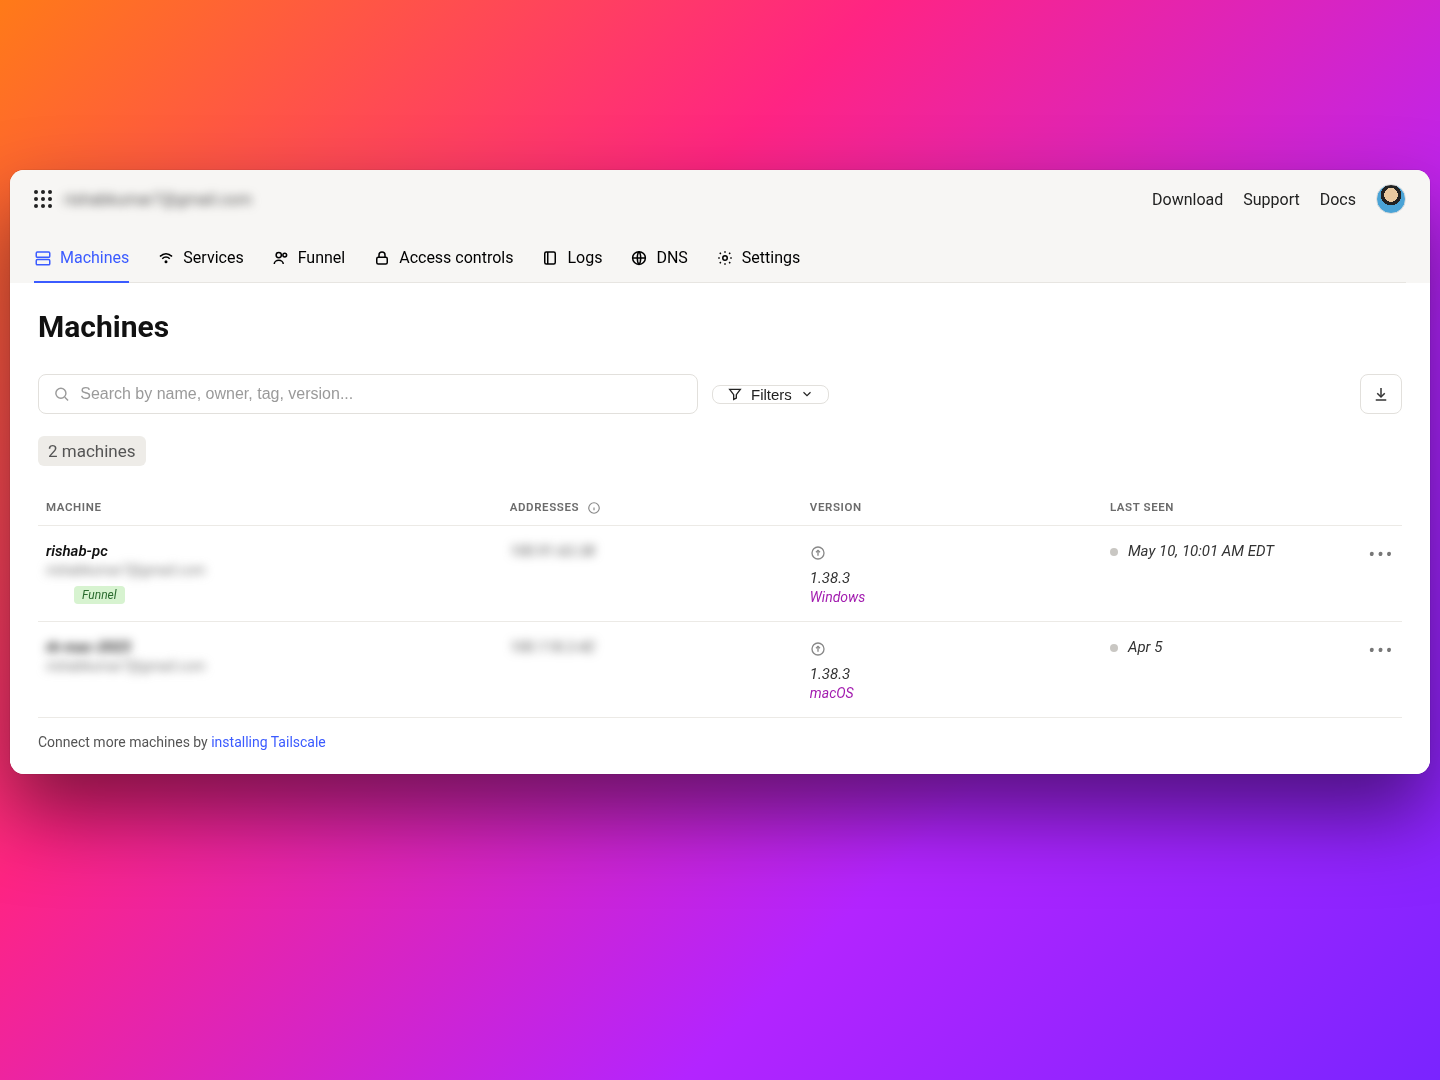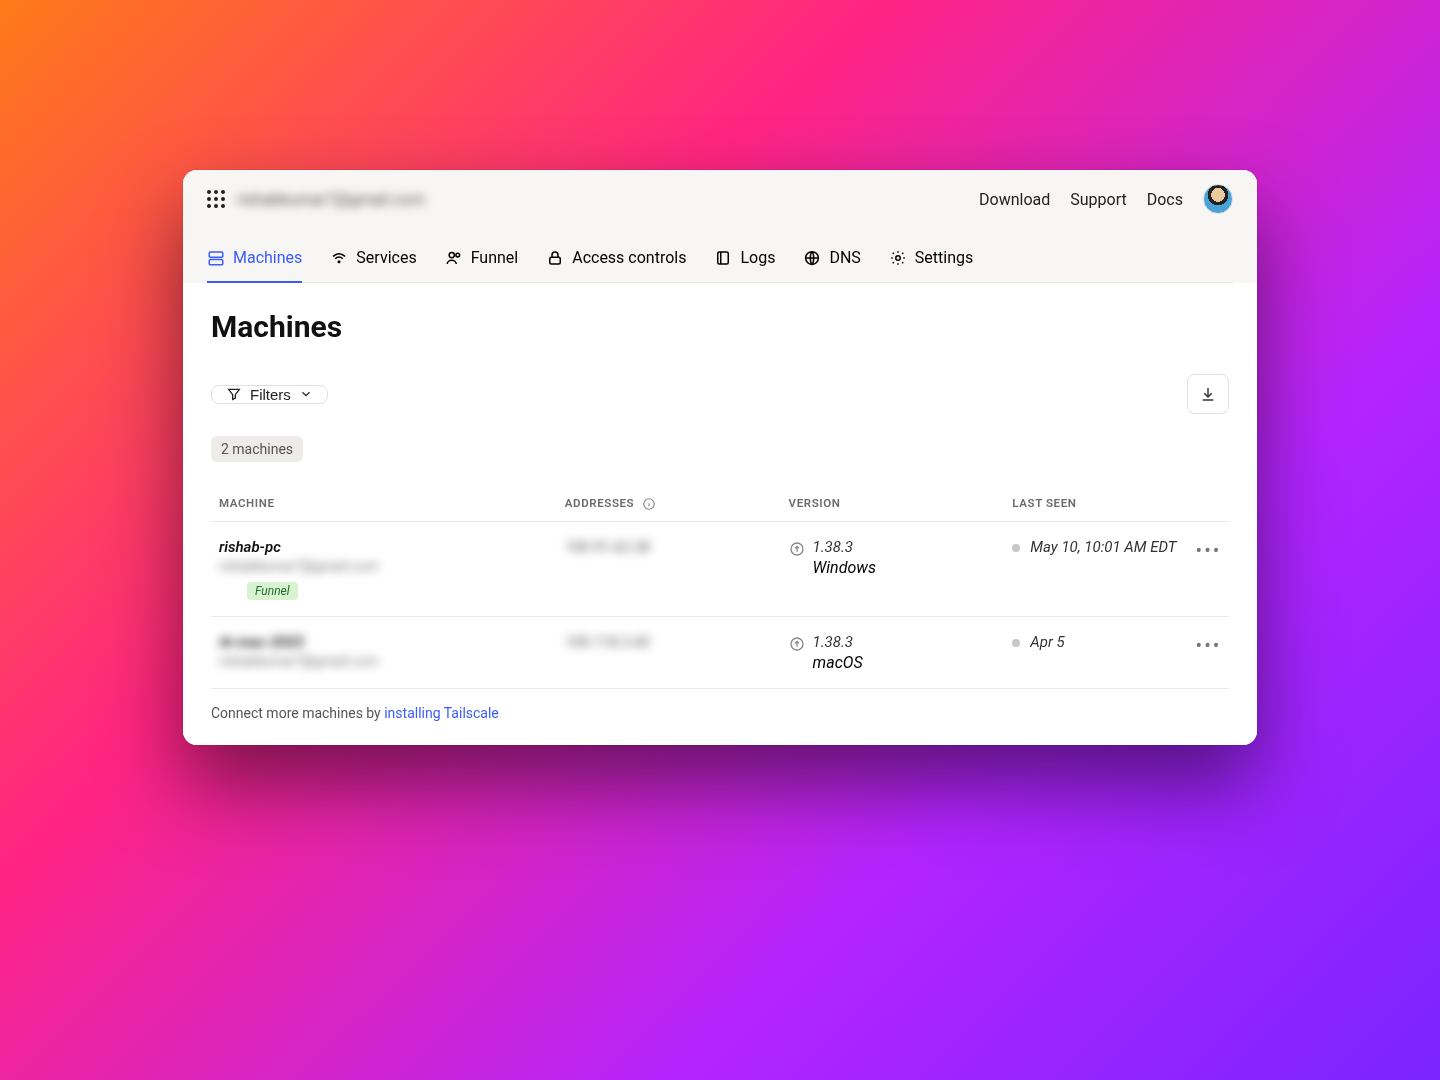--- a/index.html
+++ b/index.html
@@ -7,21 +7,21 @@
     font-family: -apple-system, BlinkMacSystemFont, "Segoe UI", Roboto, Helvetica, Arial, sans-serif;
     width: 1440px;
     height: 1080px;
     background: linear-gradient(135deg, #ff7a18 0%, #ff2483 35%, #b324ff 70%, #7a24ff 100%);
     display: flex;
     align-items: flex-start;
     justify-content: center;
     padding-top: 170px;
   }
   .window {
-    width: 1074px;
+    width: 1420px;
     background: #fff;
     border-radius: 14px;
     box-shadow: 0 40px 80px rgba(0,0,0,0.5), 0 0 0 1px rgba(0,0,0,0.05);
     overflow: hidden;
   }
   .topbar {
     background: #f7f6f4;
     padding: 14px 24px 0 24px;
   }
   .topbar-row {
@@ -136,21 +136,21 @@
     justify-content: center;
     width: 42px; height: 40px;
     border: 1px solid #e2e0dc;
     border-radius: 8px;
     cursor: pointer;
   }
   .chip {
     display: inline-block;
     background: #eeece8;
     color: #555;
-    font-size: 14px;
+    font-size: 17px;
     padding: 5px 10px;
     border-radius: 6px;
     margin-bottom: 24px;
   }
   table {
     width: 100%;
     border-collapse: collapse;
   }
   th {
     text-align: left;
@@ -175,22 +175,22 @@
   .badge {
     display: inline-block;
     background: #d7f3d0;
     color: #2a6b2e;
     font-size: 12px;
     padding: 2px 8px;
     border-radius: 4px;
     margin-top: 8px;
     margin-left: 28px;
   }
-  .ver { display: flex; align-items: flex-start; gap: 8px; }
-  .ver-sub { color: #000000; font-size: 16px; margin-top: 2px; }
+  .ver { display: flex; align-items: flex-start; gap: 8px; flex-direction: column; }
+  .ver-sub { color: #a21caf; font-size: 14px; margin-top: 2px; }
   .dot {
     display: inline-block;
     width: 8px; height: 8px; border-radius: 50%;
     background: #c9c7c3;
     margin-right: 10px;
     vertical-align: middle;
   }
   .more {
     color: #777;
     font-size: 20px;
@@ -289,20 +289,27 @@
           </svg>
         <span>Settings</span>
       </div>
     </div>
   </div>
 
   <div class="content">
     <h1>Machines</h1>
 
     <div class="controls">
+      <div class="search">
+        <svg width="18" height="18" viewBox="0 0 24 24" fill="none" stroke="#9a9a9a" stroke-width="2">
+            <circle cx="11" cy="11" r="7"></circle>
+            <path d="M21 21l-4.5-4.5"></path>
+          </svg>
+        <input placeholder="Search by name, owner, tag, version..." style="">
+      </div>
       <button class="btn">
         <svg width="16" height="16" viewBox="0 0 24 24" fill="none" stroke="currentColor" stroke-width="2">
             <path d="M4 5h16l-6 8v5l-4 2v-7L4 5z"></path>
           </svg>
         <span>Filters</span>
         <svg width="14" height="14" viewBox="0 0 24 24" fill="none" stroke="currentColor" stroke-width="2">
             <path d="M6 9l6 6 6-6"></path>
           </svg>
       </button>
       <div class="spacer"></div>

